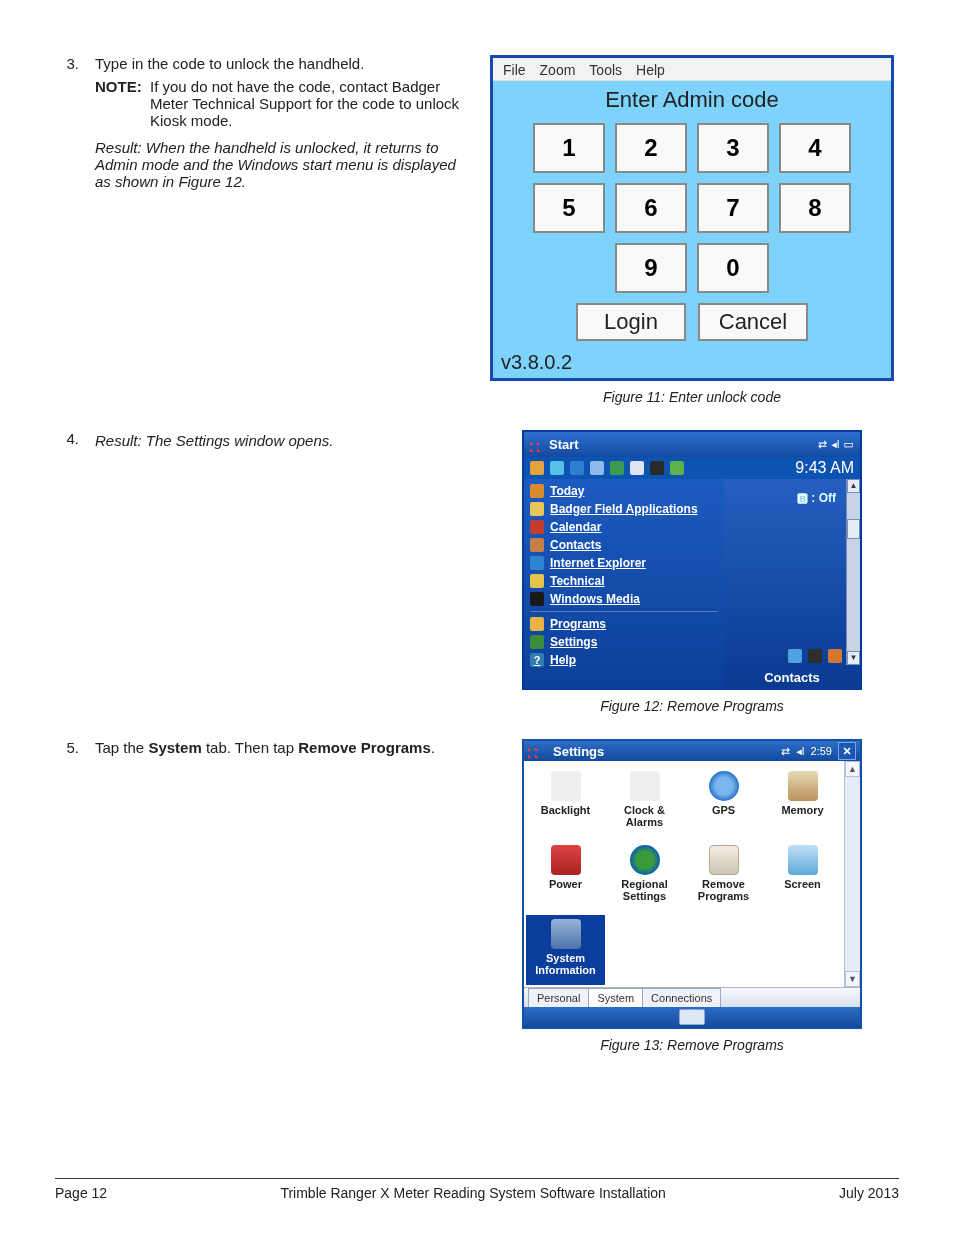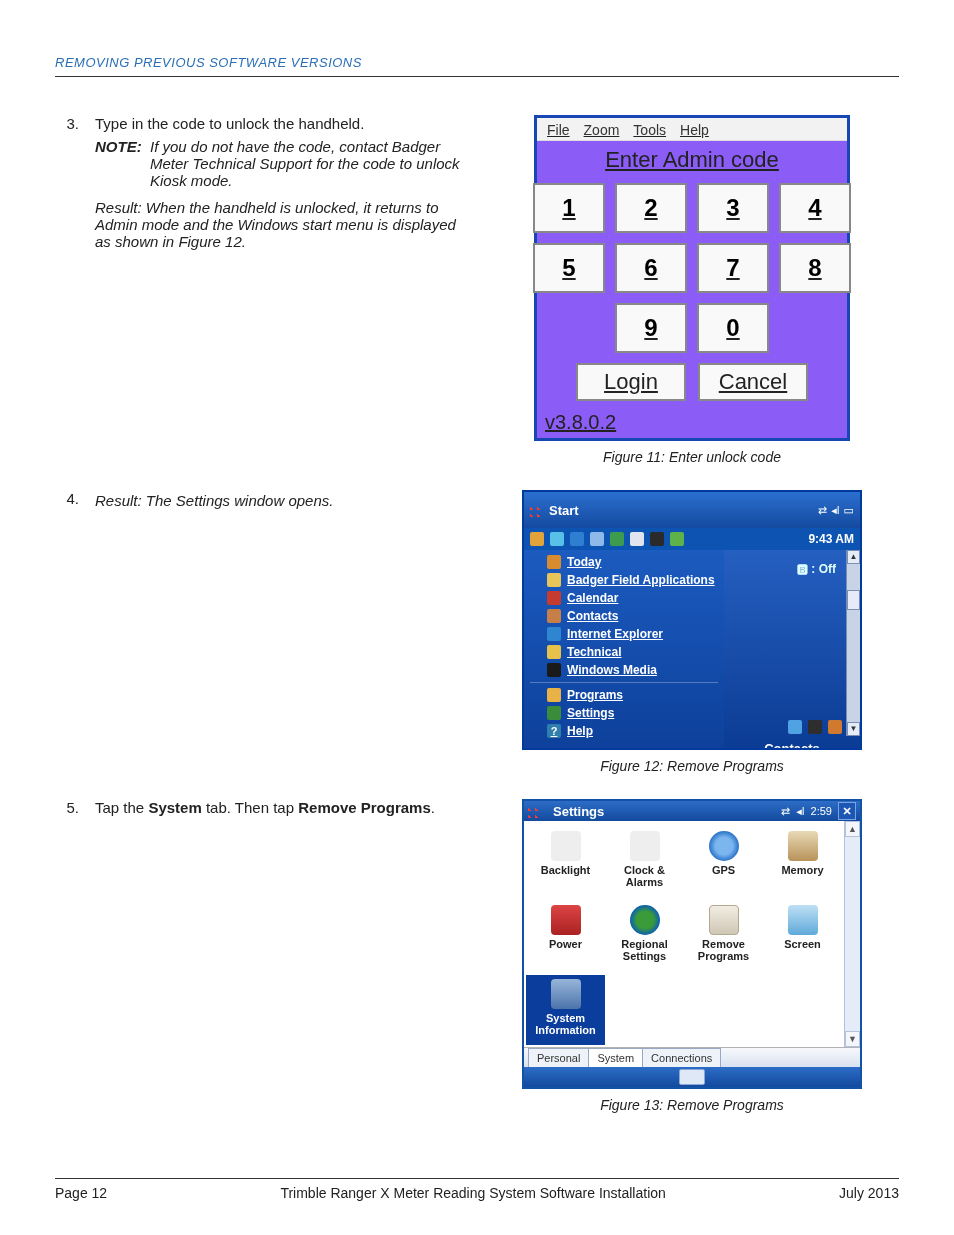--- a/index.html
+++ b/index.html
@@ -42,42 +42,41 @@
   .step {
     display: flex;
     margin-bottom: 10px;
   }
   .step-num {
     width: 40px;
     text-align: right;
     padding-right: 16px;
   }
   .step-body { flex: 1; }
-  .note-row { display: flex; margin: 6px 0 10px 0; font-style: italic; }
+  .note-row { display: flex; margin: 6px 0 10px 0; }
   .note-label { font-weight: bold; width: 55px; }
   .note-text { flex: 1; }
   .result {
     font-style: italic;
     margin-top: 2px;
   }
   .bold { font-weight: bold; }
   .caption {
     font-style: italic;
     text-align: center;
     margin-top: 8px;
     font-size: 14px;
   }
 
   
   .fig11 {
-    width: 316px;
+    width: 404px;
     border: 3px solid #1747b3;
-    background: #8b5cf6;
+    background: #7dd3fc;
     font-family: Tahoma, Arial, sans-serif;
-    text-decoration: underline;
   }
   .fig11-menubar {
     display: flex;
     gap: 14px;
     padding: 4px 10px 2px 10px;
     font-size: 14px;
     color: #333;
     background: #f2f2f2;
     border-bottom: 1px solid #ddd;
   }
@@ -138,21 +137,21 @@
     background: linear-gradient(#1f5fbf, #0b3f9b);
     color: #fff;
     font-family: Tahoma, Arial, sans-serif;
     font-size: 12px;
     position: relative;
     overflow: hidden;
   }
   .wm-topbar {
     display: flex;
     align-items: center;
-    height: 36px;
+    height: 25px;
     background: linear-gradient(#2b6fcf, #144a9f);
     padding: 0 6px;
   }
   .wm-flag {
     width: 14px; height: 14px;
     background:
       linear-gradient(45deg,#ff3b30 25%,transparent 25%) 0 0/7px 7px,
       linear-gradient(45deg,#34c759 25%,transparent 25%) 7px 0/7px 7px,
       linear-gradient(45deg,#007aff 25%,transparent 25%) 0 7px/7px 7px,
       linear-gradient(45deg,#ffcc00 25%,transparent 25%) 7px 7px/7px 7px;
@@ -165,34 +164,33 @@
   .wm-iconrow {
     height: 22px;
     background: #0d53b2;
     display: flex;
     justify-content: space-between;
     align-items: center;
     padding: 0 6px;
   }
   .wm-iconrow-left { display:flex; gap:6px; }
   .mini-ico { width:14px; height:14px; border-radius:2px; }
-  .wm-time { font-weight: bold; font-size: 12px; }
+  .wm-time { font-weight: normal; font-size: 16px; }
   .wm-body { display:flex; height: calc(100% - 24px - 22px); }
   .wm-menu {
     width: 200px;
     padding: 3px 6px 3px 6px;
     background: linear-gradient(180deg,#1c5bbf 0%,#0c3f99 100%);
   }
   .wm-item {
     display:flex; align-items:center; gap:6px;
     padding: 2px 0;
     font-weight: bold;
     text-decoration: underline;
     color: #fff;
-    margin-left: 17px;
   }
   .wm-item .mico { width:14px; height:14px; border-radius:2px; flex-shrink:0; }
   .wm-divider { height:1px; background: rgba(255,255,255,0.28); margin:3px 0; }
   .wm-right {
     flex:1;
     background: linear-gradient(#255fc0,#0a3a92);
     position: relative;
   }
   .wm-bt { position:absolute; top:12px; right:24px; font-weight:bold; font-size:12px; color:#dff; }
   .wm-contacts {
@@ -303,21 +301,20 @@
     border-top:1px solid #333;
     padding-top:6px;
     display:flex; justify-content:space-between;
     font-size:14px;
   }
 </style>
 </head>
 <body>
 
 <div class="page">
-  <div class="section-header">REMOVING PREVIOUS SOFTWARE VERSIONS</div>
 
   <div class="content-row">
     <div class="text-col">
       <div class="step">
         <div class="step-num">3.</div>
         <div class="step-body">
           <div>Type in the code to unlock the handheld.</div>
           <div class="note-row">
             <div class="note-label">NOTE:</div>
             <div class="note-text">If you do not have the code, contact Badger Meter Technical Support for the code to unlock Kiosk mode.</div>

